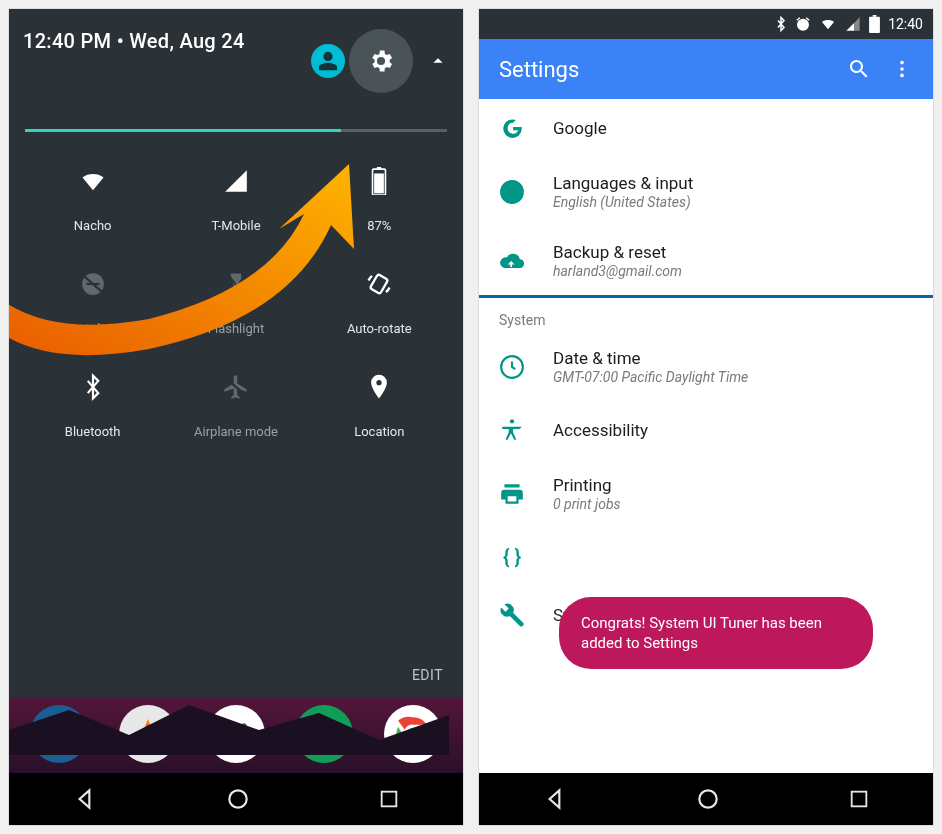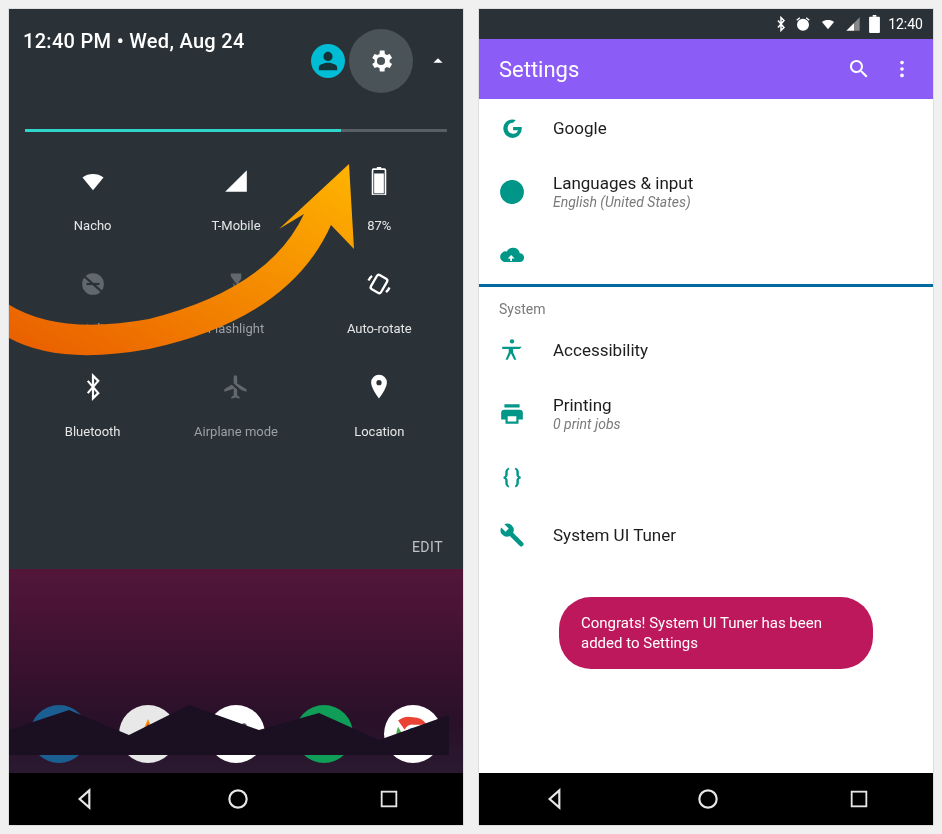--- a/index.html
+++ b/index.html
@@ -22,21 +22,21 @@
   overflow: hidden;
   position: relative;
 }
 
 
 .qs-panel {
   background: #2b3237;
   color: #fff;
   padding: 20px 14px 6px 14px;
   position: relative;
-  height: 560px;
+  height: 688px;
 }
 .qs-header { display: flex; align-items: flex-start; }
 .qs-header-left { flex: 1; }
 .qs-time { font-size: 20px; font-weight: 500; letter-spacing: .3px; }
 .qs-sub { color: #9aa0a4; font-size: 15px; margin-top: 2px; display: flex; align-items: center; gap: 6px; }
 .qs-header-right { display: flex; align-items: center; gap: 10px; }
 .avatar-circle {
   width: 34px; height: 34px; border-radius: 50%;
   background: #00bcd4; display: flex; align-items: center; justify-content: center;
 }
@@ -109,21 +109,21 @@
   pointer-events: none;
 }
 
 
 .status-bar {
   height: 30px; background: #2b3237; color: #fff;
   display: flex; justify-content: flex-end; align-items: center;
   gap: 8px; padding: 12px 10px; font-size: 14px;
 }
 .app-bar {
-  height: 60px; background: #8b5cf6; color: #fff;
+  height: 60px; background: #3b82f6; color: #fff;
   display: flex; align-items: center; padding: 0 20px; gap: 20px;
 }
 .app-bar-title { flex: 1; font-size: 22px; font-weight: 400; }
 .settings-list { flex: 1; background: #fff; overflow: hidden; position: relative; }
 .settings-item {
   display: flex; align-items: center; gap: 28px;
   padding: 16px 20px; cursor: pointer;
 }
 .settings-item .ic { width: 26px; height: 26px; display: flex; align-items: center; justify-content: center; flex-shrink: 0; }
 .settings-item .txt .ttl { font-size: 17px; color: #1d1d1d; }
@@ -390,24 +390,40 @@
         <div class="sub">English (United States)</div>
       </div>
     </div>
 
     <div class="settings-item">
       <span class="ic">
           <svg width="28" height="22" viewBox="0 0 30 22" fill="#009688">
             <path d="M24 9a8 8 0 00-15-2A6 6 0 006 19h18a5 5 0 000-10zM15 15v3h-2v-3h-3l4-4 4 4h-3z"></path>
           </svg>
         </span>
+      <div class="txt">
+        <div class="ttl">Backup &amp; reset</div>
+        <div class="sub">harland3@gmail.com</div>
+      </div>
     </div>
 
     <div class="section-hdr">System</div>
 
+    <div class="settings-item">
+      <span class="ic">
+          <svg width="26" height="26" viewBox="0 0 24 24" fill="none" stroke="#009688" stroke-width="2">
+            <circle cx="12" cy="12" r="10"></circle>
+            <path d="M12 7v5l3 2"></path>
+          </svg>
+        </span>
+      <div class="txt">
+        <div class="ttl">Date &amp; time</div>
+        <div class="sub">GMT-07:00 Pacific Daylight Time</div>
+      </div>
+    </div>
 
     <div class="settings-item">
       <span class="ic">
           <svg width="26" height="26" viewBox="0 0 24 24" fill="#009688">
             <circle cx="12" cy="4" r="2"></circle>
             <path d="M21 9H3v2h6v3l-3 7h2l3-6 3 6h2l-3-7v-3h6z"></path>
           </svg>
         </span>
       <div class="txt">
           <div class="ttl">Accessibility</div>

